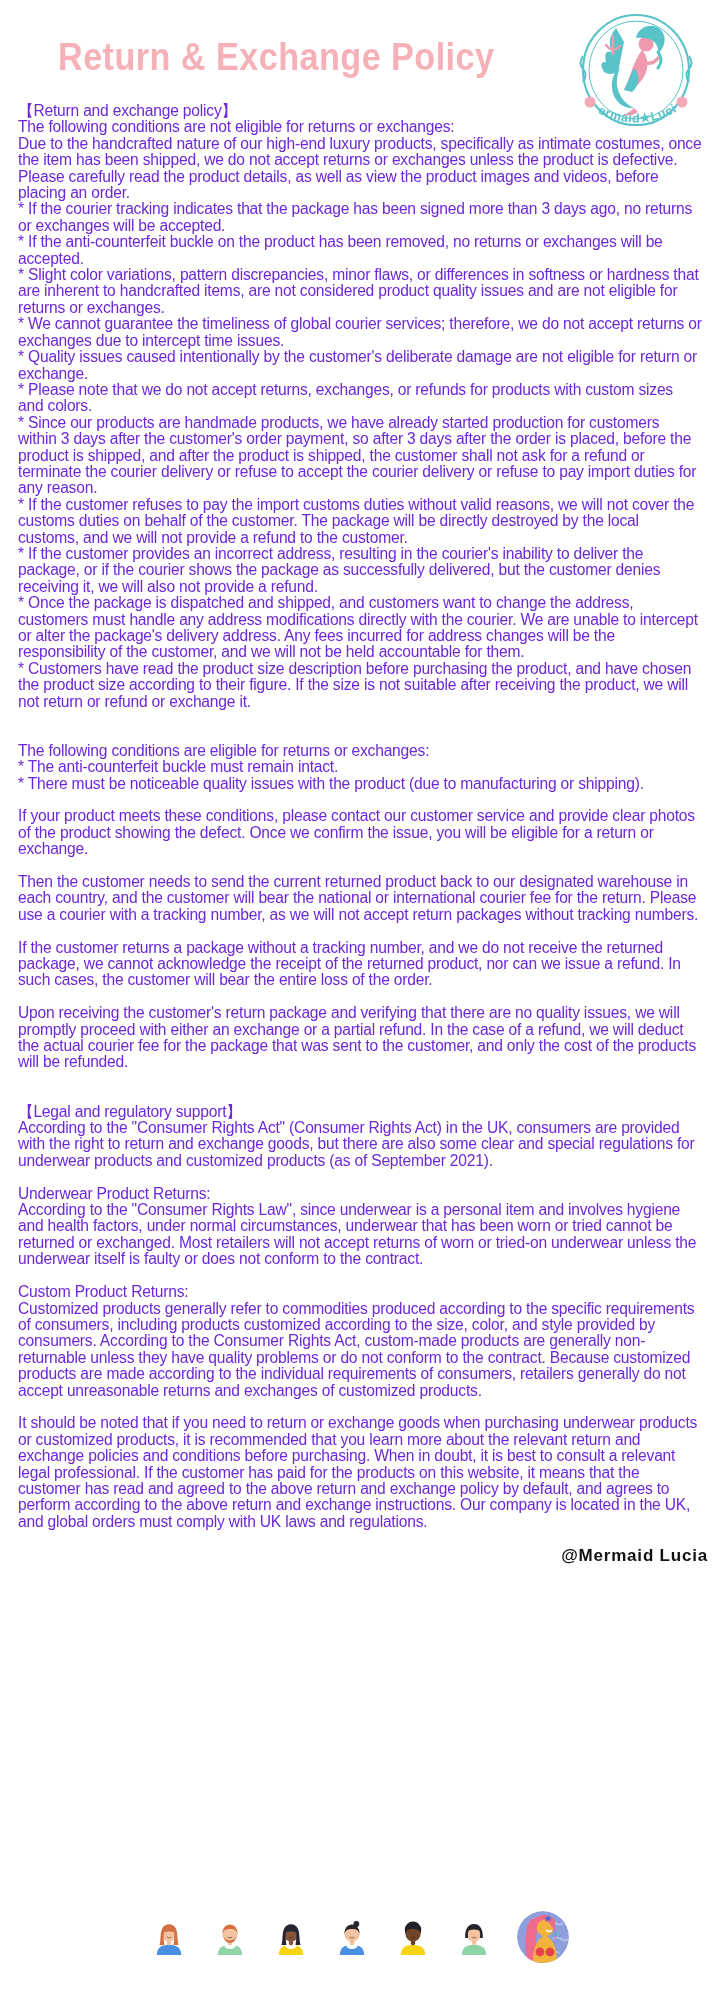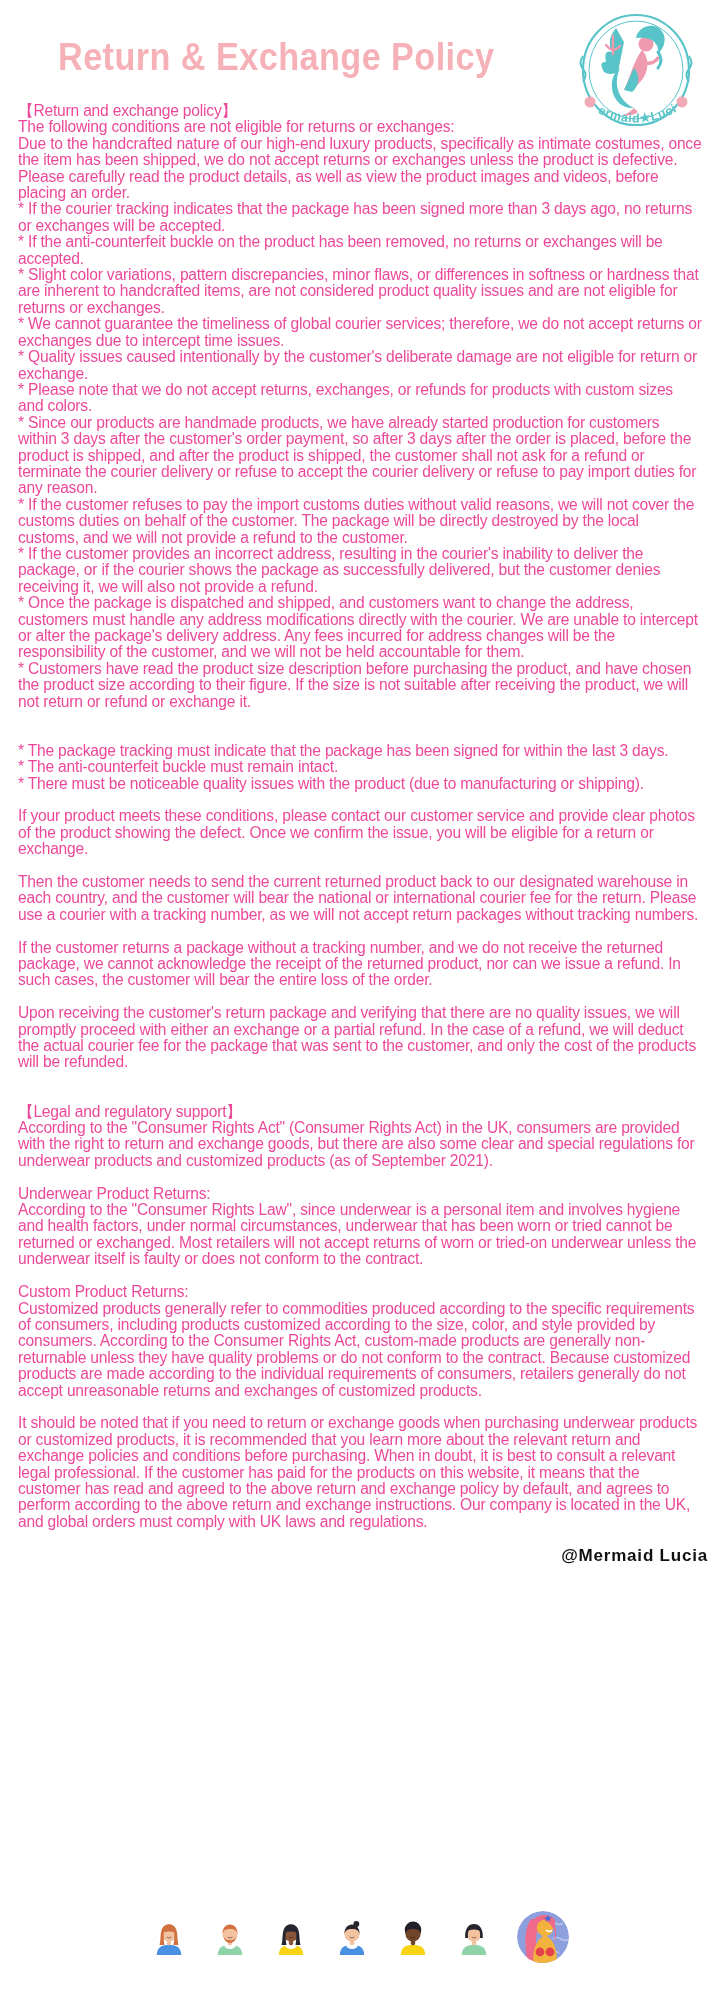--- a/index.html
+++ b/index.html
@@ -53,38 +53,38 @@
     <path d="M82,40 q6,8 0,16" stroke="#58c4c9" stroke-width="3" fill="none" stroke-linecap="round"></path>
   </g>
   <circle cx="14" cy="90" r="5.5" fill="#f2a9b8"></circle>
   <circle cx="106" cy="90" r="5.5" fill="#f2a9b8"></circle>
   <path id="logo-arc" d="M20,100 Q60,121 100,100" fill="none"></path>
   <text font-size="12.5" font-weight="bold" fill="#58c4c9" letter-spacing=".5" font-family="Liberation Sans, sans-serif">
     <textPath href="#logo-arc" startOffset="50%" text-anchor="middle">Mermaid★Lucia</textPath>
   </text>
 </svg>
 
-<div class="doc" style="color: #ec4899;">
+<div class="doc" style="color: #6d28d9;">
     <div class="para">【Return and exchange policy】</div>
     <div class="para">The following conditions are not eligible for returns or exchanges:</div>
     <div class="para">Due to the handcrafted nature of our high-end luxury products, specifically as intimate costumes, once the item has been shipped, we do not accept returns or exchanges unless the product is defective. Please carefully read the product details, as well as view the product images and videos, before placing an order.</div>
     <div class="para">* If the courier tracking indicates that the package has been signed more than 3 days ago, no returns or exchanges will be accepted.</div>
     <div class="para">* If the anti-counterfeit buckle on the product has been removed, no returns or exchanges will be accepted.</div>
     <div class="para">* Slight color variations, pattern discrepancies, minor flaws, or differences in softness or hardness that are inherent to handcrafted items, are not considered product quality issues and are not eligible for returns or exchanges.</div>
     <div class="para">* We cannot guarantee the timeliness of global courier services; therefore, we do not accept returns or exchanges due to intercept time issues.</div>
     <div class="para">* Quality issues caused intentionally by the customer's deliberate damage are not eligible for return or exchange.</div>
     <div class="para">* Please note that we do not accept returns, exchanges, or refunds for products with custom sizes and colors.</div>
     <div class="para">* Since our products are handmade products, we have already started production for customers within 3 days after the customer's order payment, so after 3 days after the order is placed, before the product is shipped, and after the product is shipped, the customer shall not ask for a refund or terminate the courier delivery or refuse to accept the courier delivery or refuse to pay import duties for any reason.</div>
     <div class="para">* If the customer refuses to pay the import customs duties without valid reasons, we will not cover the customs duties on behalf of the customer. The package will be directly destroyed by the local customs, and we will not provide a refund to the customer.</div>
     <div class="para">* If the customer provides an incorrect address, resulting in the courier's inability to deliver the package, or if the courier shows the package as successfully delivered, but the customer denies receiving it, we will also not provide a refund.</div>
     <div class="para">* Once the package is dispatched and shipped, and customers want to change the address, customers must handle any address modifications directly with the courier. We are unable to intercept or alter the package's delivery address. Any fees incurred for address changes will be the responsibility of the customer, and we will not be held accountable for them.</div>
     <div class="para">* Customers have read the product size description before purchasing the product, and have chosen the product size according to their figure. If the size is not suitable after receiving the product, we will not return or refund or exchange it.</div>
     <div class="para spacer"></div>
     <div class="para spacer"></div>
-    <div class="para">* The package tracking must indicate that the package has been signed for within the last 3 days.</div>
+    <div class="para">The following conditions are eligible for returns or exchanges:</div>
     <div class="para">* The anti-counterfeit buckle must remain intact.</div>
     <div class="para">* There must be noticeable quality issues with the product (due to manufacturing or shipping).</div>
     <div class="para spacer"></div>
     <div class="para">If your product meets these conditions, please contact our customer service and provide clear photos of the product showing the defect. Once we confirm the issue, you will be eligible for a return or exchange.</div>
     <div class="para spacer"></div>
     <div class="para">Then the customer needs to send the current returned product back to our designated warehouse in each country, and the customer will bear the national or international courier fee for the return. Please use a courier with a tracking number, as we will not accept return packages without tracking numbers.</div>
     <div class="para spacer"></div>
     <div class="para">If the customer returns a package without a tracking number, and we do not receive the returned package, we cannot acknowledge the receipt of the returned product, nor can we issue a refund. In such cases, the customer will bear the entire loss of the order.</div>
     <div class="para spacer"></div>
     <div class="para">Upon receiving the customer's return package and verifying that there are no quality issues, we will promptly proceed with either an exchange or a partial refund. In the case of a refund, we will deduct the actual courier fee for the package that was sent to the customer, and only the cost of the products will be refunded.</div>

